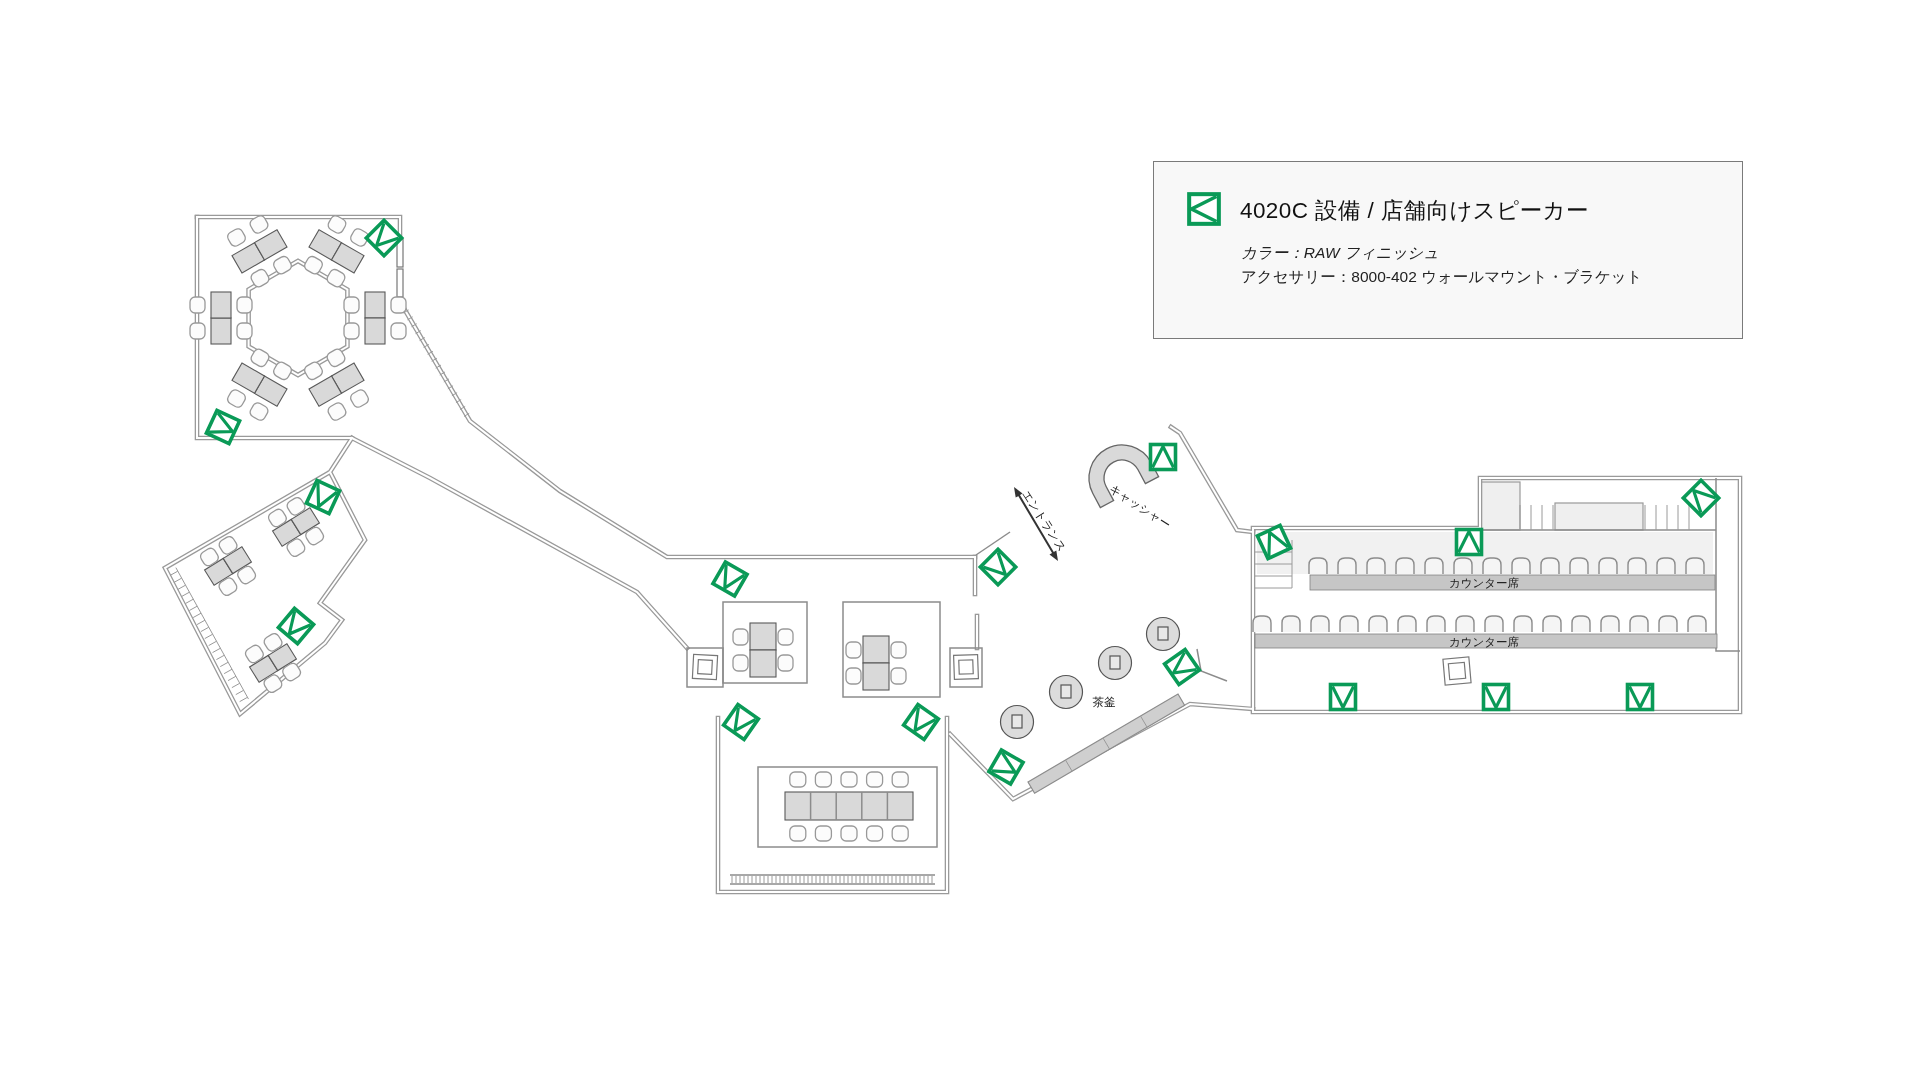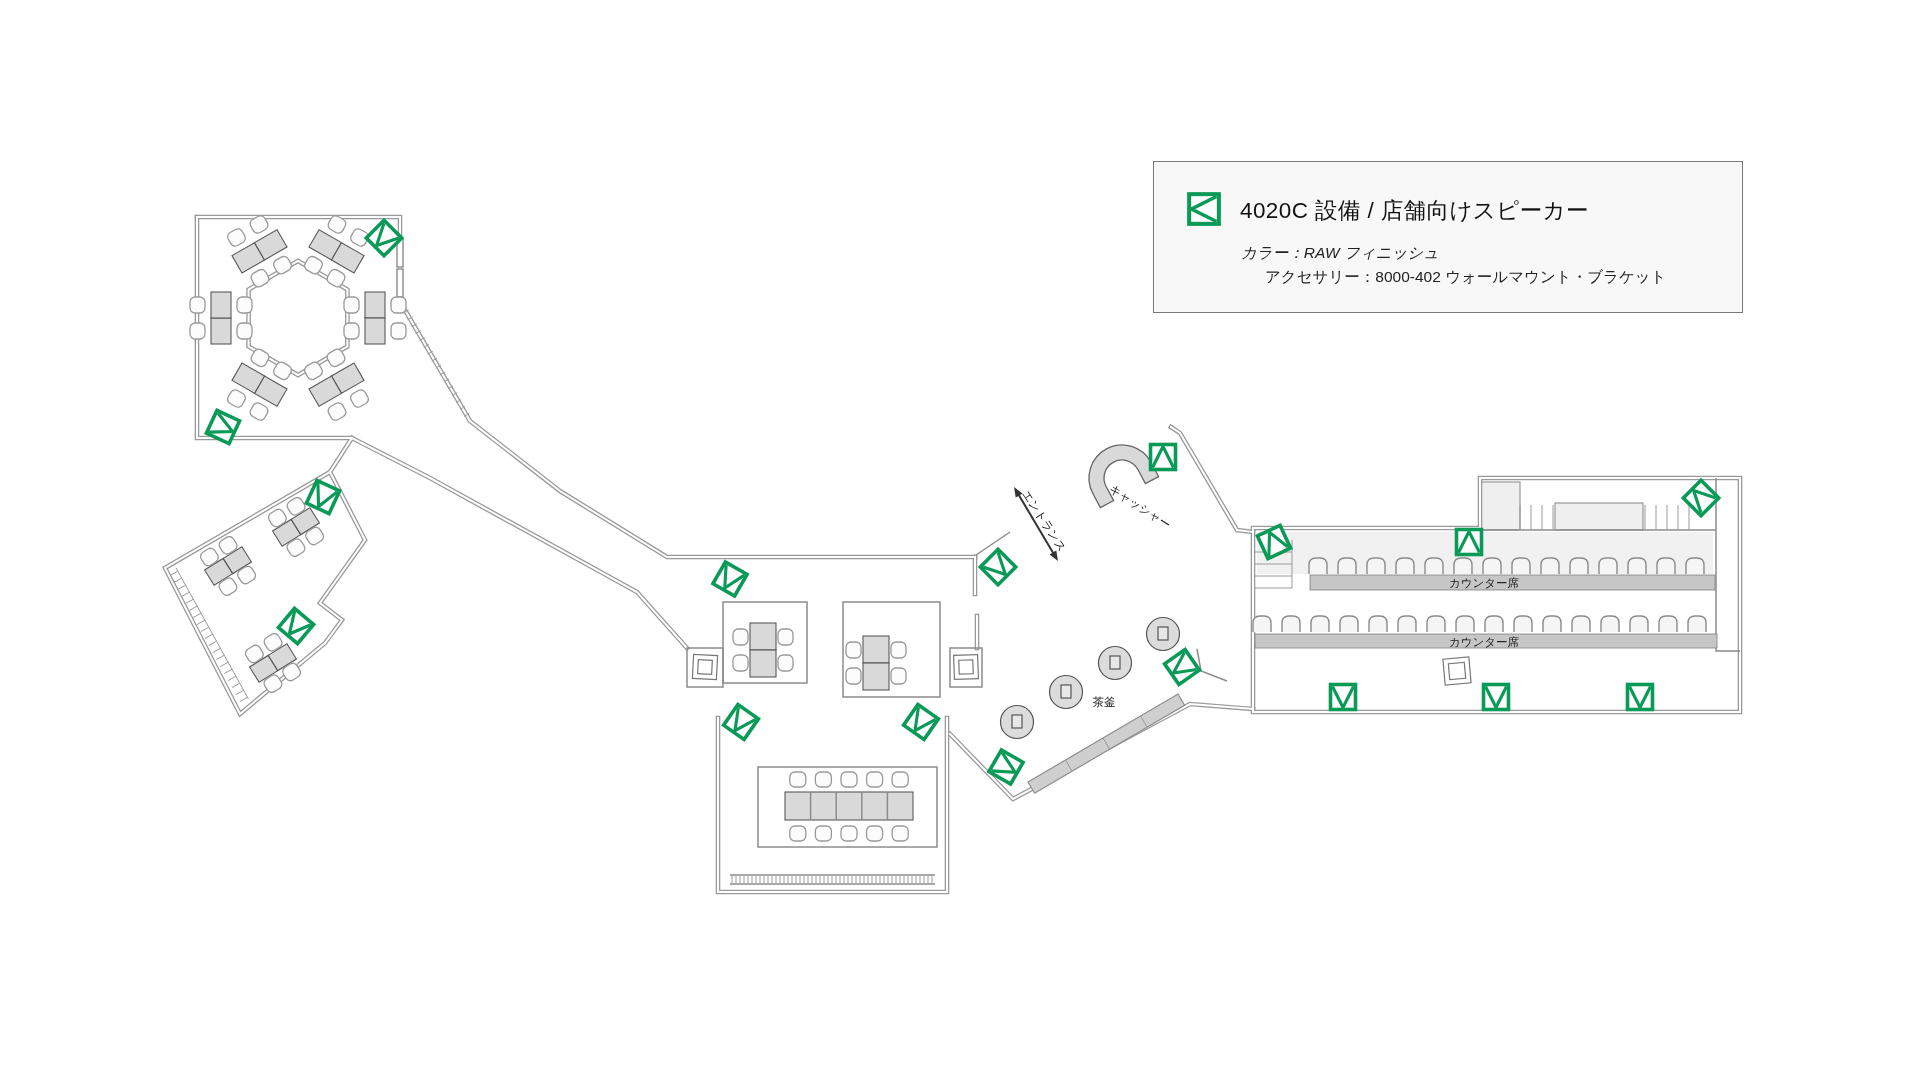--- a/index.html
+++ b/index.html
@@ -21,26 +21,26 @@
   .floorfill{fill:#f1f1f1;stroke:none;}
   .roomfill{fill:#efefef;stroke:#999;stroke-width:1.2;}
   .bench{fill:#cfcfcf;stroke:#8c8c8c;stroke-width:1.2;}
   .cashier{fill:#d9d9d9;stroke:#666;stroke-width:1.3;}
   .lbl{font-size:11.5px;fill:#1a1a1a;}
   .arrow{stroke:#333;stroke-width:2;fill:none;}
   .arrowhead{fill:#333;stroke:none;}
   .mk-sq{fill:#ffffff;stroke:#0a9a57;stroke-width:3.6;}
   .mk-tri{fill:none;stroke:#0a9a57;stroke-width:3.1;stroke-linejoin:miter;}
   
-  .legend{position:absolute;left:1153px;top:161px;width:590px;height:152px;
+  .legend{position:absolute;left:1153px;top:161px;width:590px;height:178px;
           background:#f8f8f8;border:1.6px solid #7a7a7a;box-sizing:border-box;}
   .lg-icon{position:absolute;left:31px;top:28px;width:38px;height:38px;}
   .lg-title{position:absolute;left:86px;top:33px;font-size:22.5px;color:#111;letter-spacing:.4px;white-space:nowrap;}
   .lg-l1{position:absolute;left:87px;top:81px;font-size:15.5px;color:#222;white-space:nowrap;font-style:italic;}
-  .lg-l2{position:absolute;left:87px;top:105px;font-size:15.5px;color:#222;white-space:nowrap;margin-left:24px;}
+  .lg-l2{position:absolute;left:87px;top:105px;font-size:15.5px;color:#222;white-space:nowrap;}
 </style>
 </head>
 <body>
 
 <div class="canvas">
 
   <svg id="plan" width="1920" height="1080" viewBox="0 0 1920 1080" xmlns="http://www.w3.org/2000/svg">
 
     <defs>
       <g id="spk">

